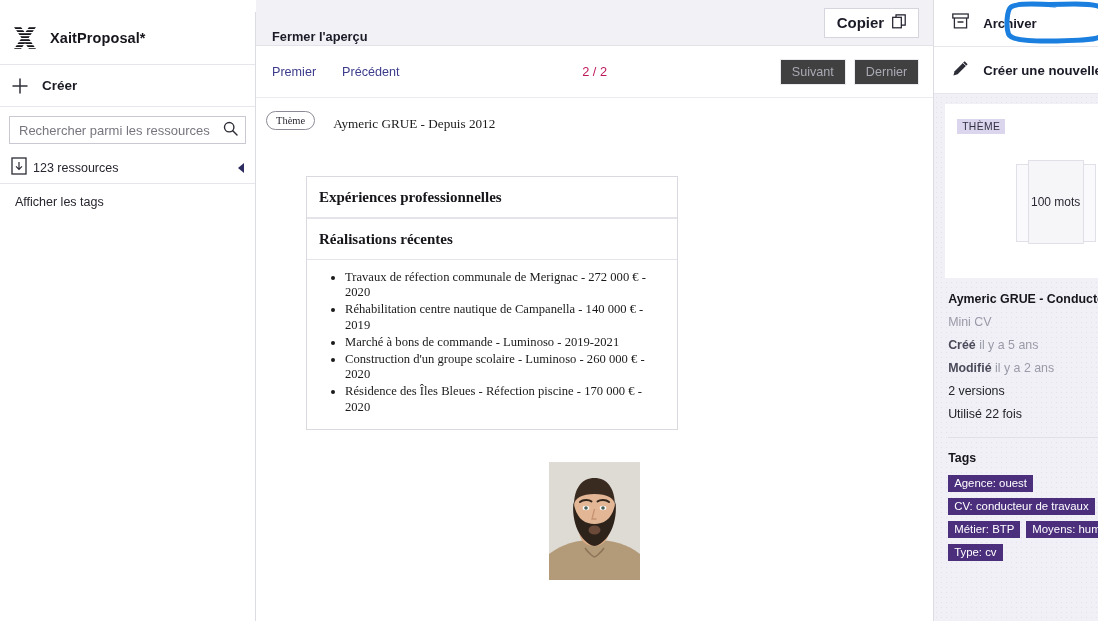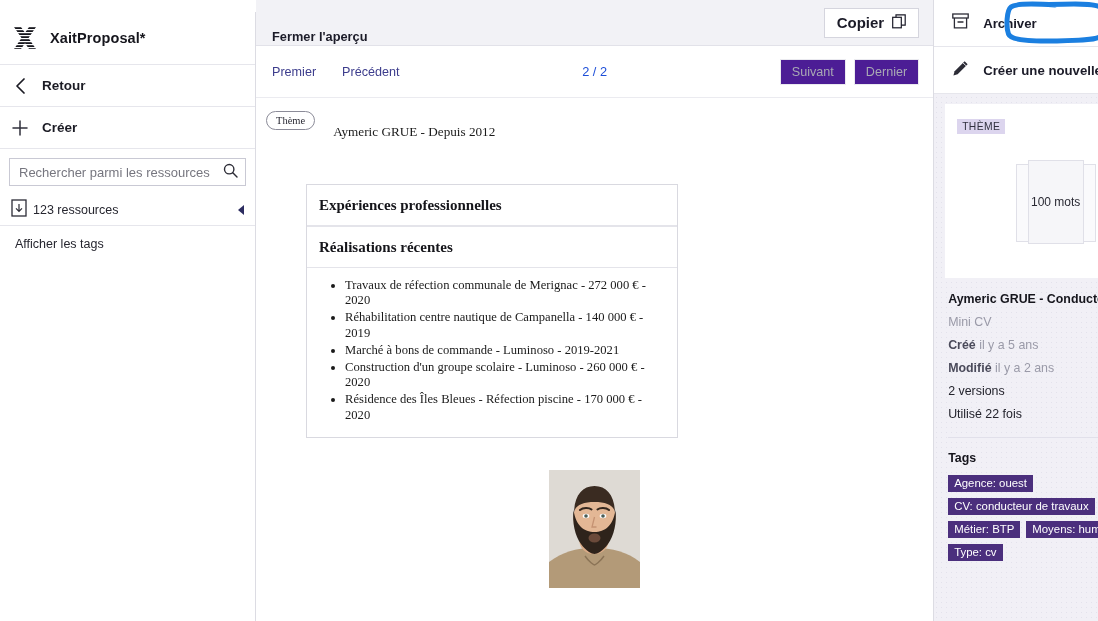--- a/index.html
+++ b/index.html
@@ -96,42 +96,42 @@
 
   .pagebar {
     height: 52px; flex: 0 0 52px;
     display: flex; align-items: center;
     background: #fff; padding: 0 14px 0 16px;
     border-bottom: 1px solid #ebebf0;
   }
   .pg-link {
     font-size: 12.6px; color: #3c3c8c; cursor: pointer; margin-right: 26px;
   }
-  .pg-count { font-size: 12.8px; color: #1d4ed8; }
+  .pg-count { font-size: 12.8px; color: #be185d; }
   .pg-right { margin-left: auto; display: flex; gap: 8px; }
   .pg-dis {
-    font-size: 12.6px; color: #a9a9b4; background: #4c1d95;
+    font-size: 12.6px; color: #a9a9b4; background: #404040;
     border: 1px solid #eaeaef; padding: 5px 11px; cursor: default;
   }
 
   .docwrap { flex: 1 1 auto; overflow: hidden; position: relative; background:#fff; }
   .doc { padding: 10px 0 0 0; }
   .doc-head { display: flex; align-items: flex-start; padding: 0 0 0 10px; }
   .theme-pill {
     border: 1px solid #8b8b98; border-radius: 11px;
     font-size: 10.5px; color: #2a2a34; padding: 3px 9px 3px 9px;
     font-family: "Liberation Serif", serif;
     margin-top: 3px; flex: 0 0 auto; cursor: pointer;
   }
   .doc-body {
     margin-left: 18px; width: 600px;
     font-family: "Liberation Serif", serif; color: #1a1a1a;
   }
   .doc-title { font-size: 17px; font-weight: bold; letter-spacing: .1px; }
-  .doc-sub { font-size: 13.2px; margin-top: 16px; }
+  .doc-sub { font-size: 13.2px; margin-top: 8px; }
 
   .sec-box {
     margin: 44px 0 0 50px; width: 372px;
     border: 1px solid #d9d9e0; background: #fff;
   }
   .sec-head {
     font-family: "Liberation Serif", serif; font-weight: bold;
     font-size: 15px; color: #15151a;
     padding: 12px 0 11px 12px;
     border-bottom: 1px solid #e4e4ea;
@@ -224,28 +224,20 @@
               <rect width="3" height="1.2" fill="#ffffff"></rect>
             </pattern>
           </defs>
           <path d="M2 1 L9 1 L24 23 L17 23 Z" fill="url(#hatch)"></path>
           <path d="M24 1 L17 1 L2 23 L9 23 Z" fill="url(#hatch)"></path>
         </svg>
       </span>
       <span class="logo-text">XaitProposal*</span>
     </div>
 
-    <div class="sb-row">
-      <span class="sb-ico">
-        <svg width="11" height="16" viewBox="0 0 11 16">
-            <path d="M9 1 L2 8 L9 15" fill="none" stroke="#1b1b24" stroke-width="1.7" stroke-linecap="round" stroke-linejoin="round"></path>
-          </svg>
-      </span>
-      <span class="sb-label">Retour</span>
-    </div>
 
     <div class="sb-row">
       <span class="sb-ico">
         <svg width="16" height="16" viewBox="0 0 16 16">
             <path d="M8 1 V15 M1 8 H15" stroke="#31313c" stroke-width="1.5" stroke-linecap="round"></path>
           </svg>
       </span>
       <span class="sb-label">Créer</span>
     </div>
 

